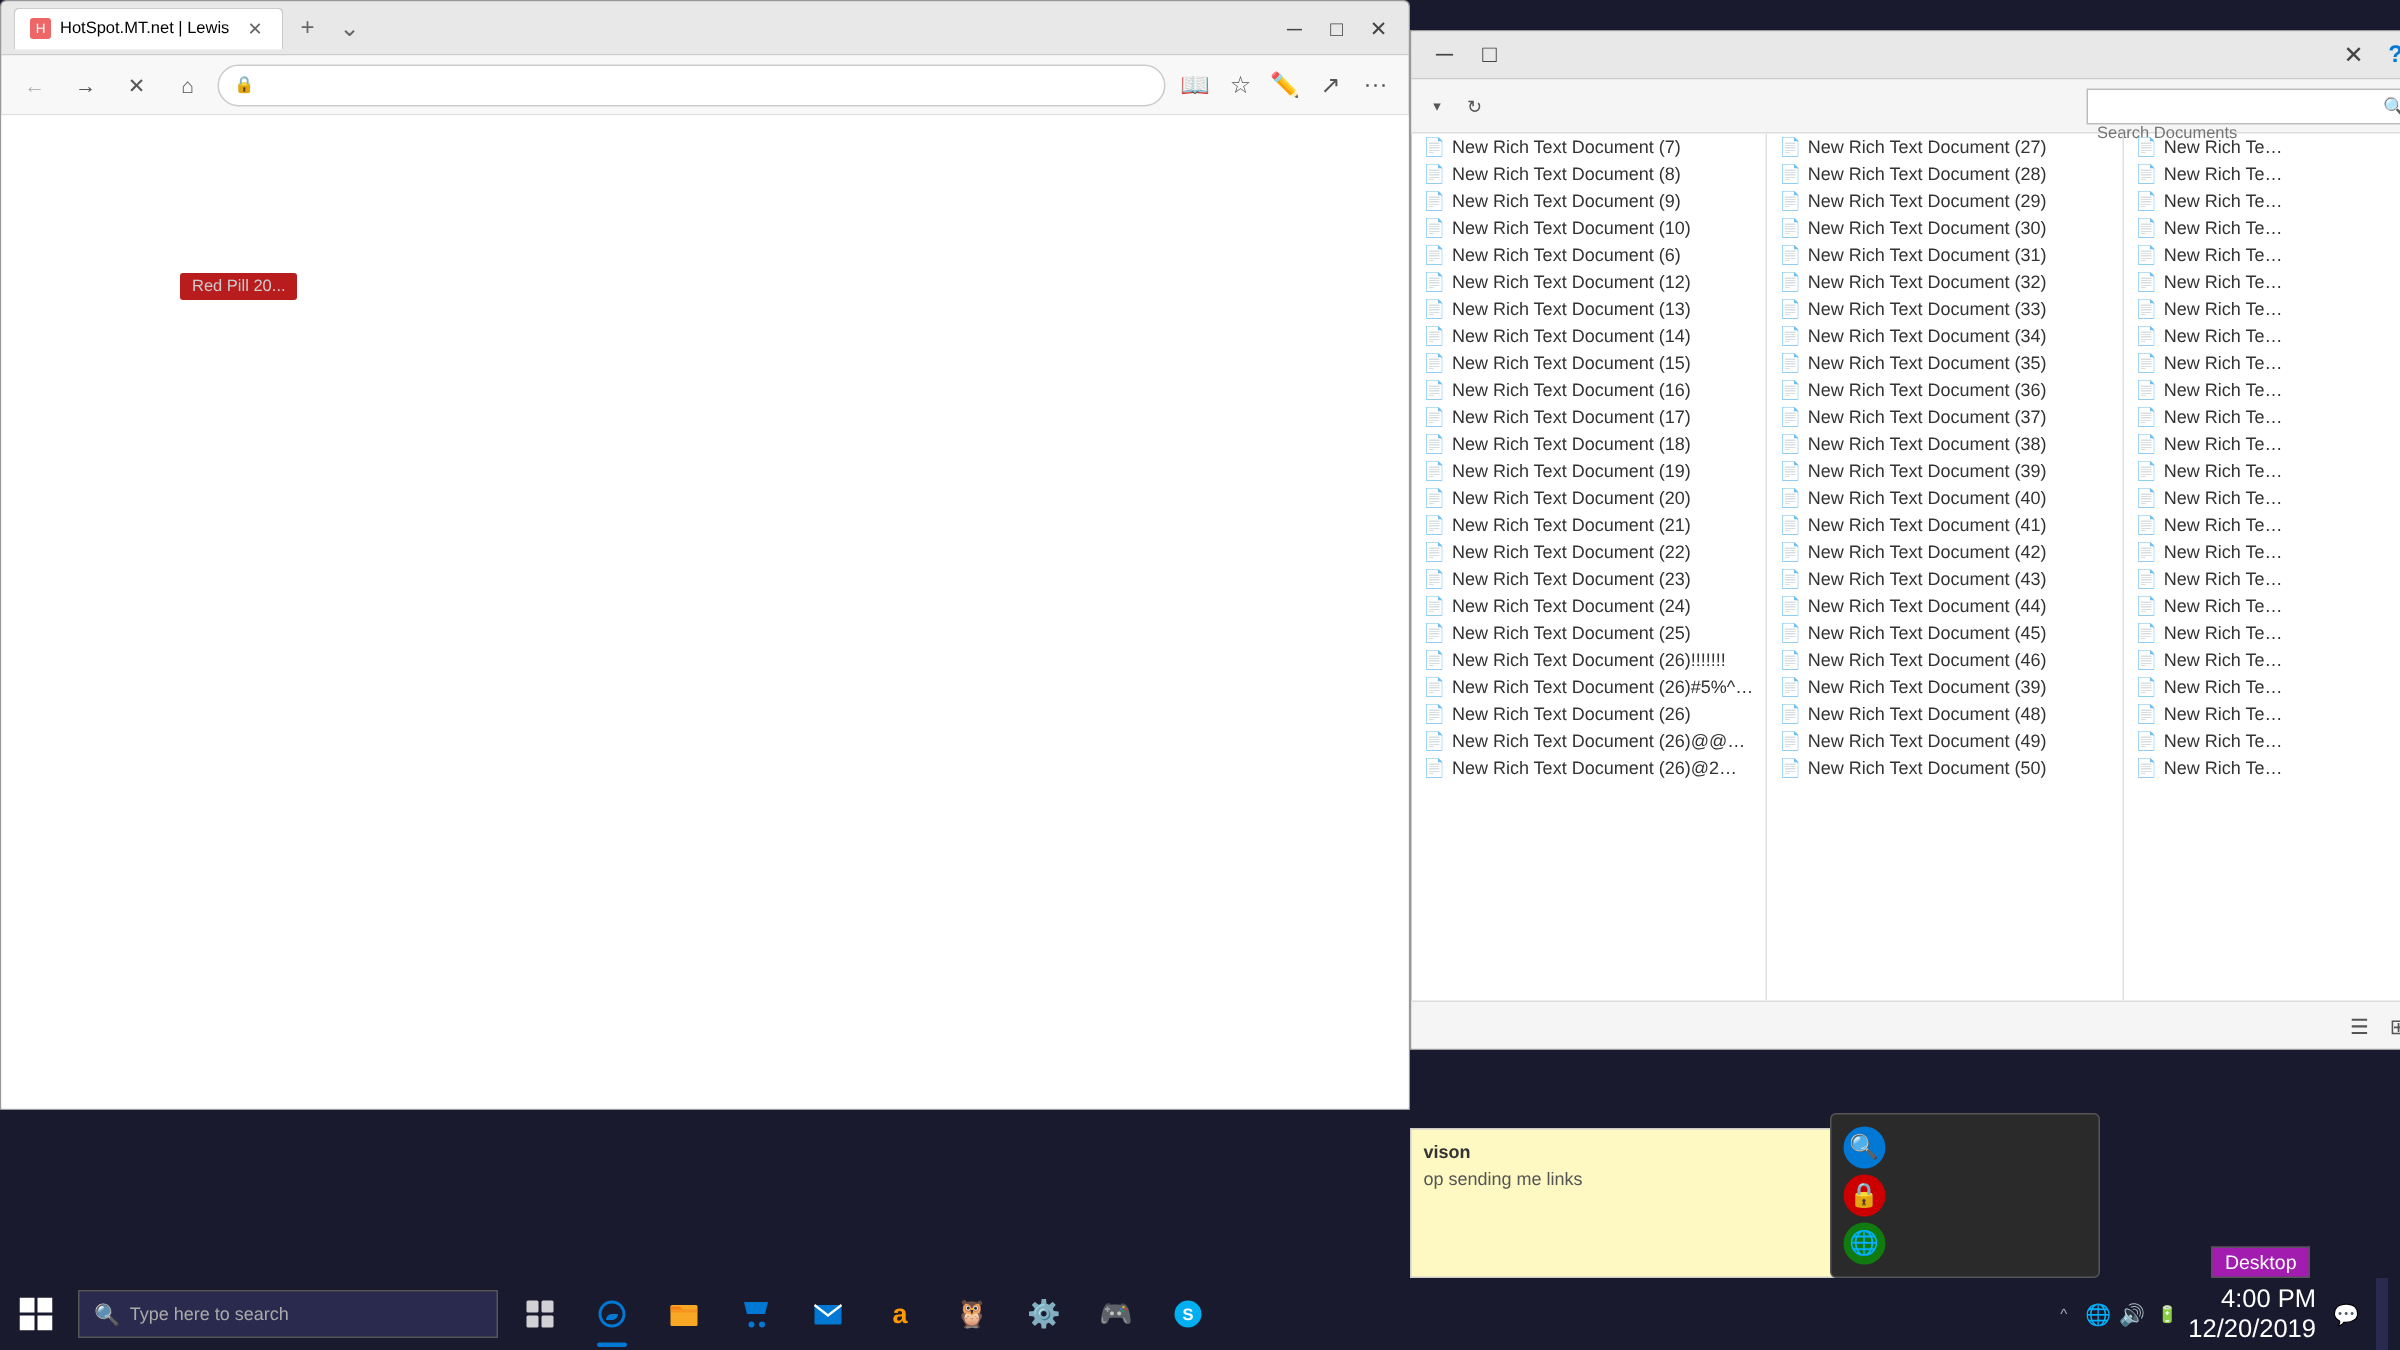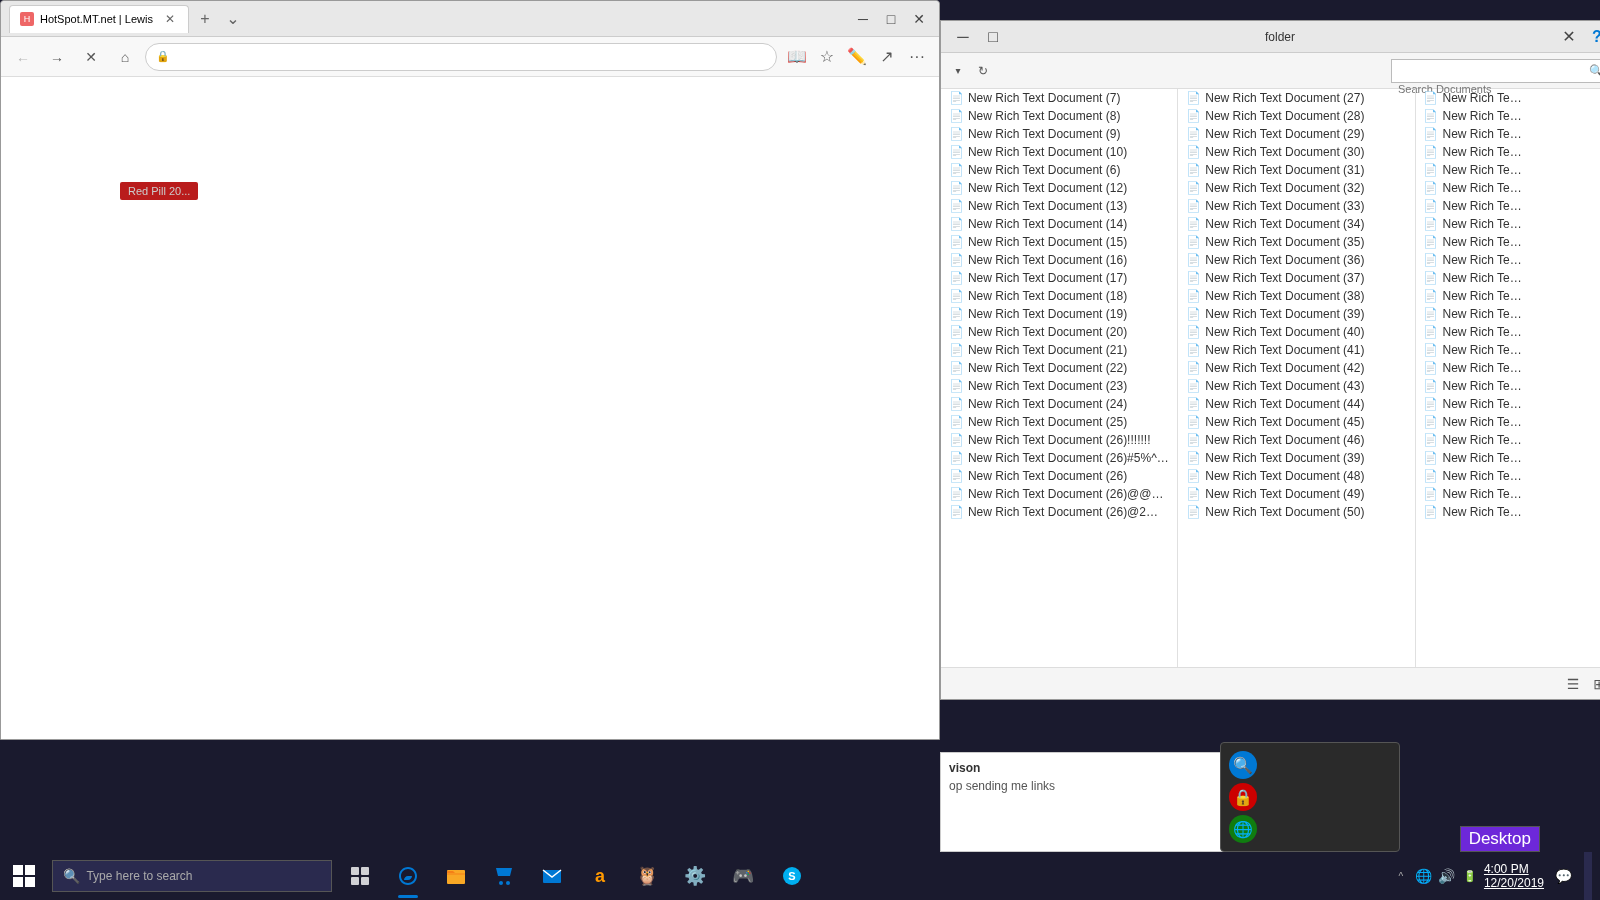--- a/index.html
+++ b/index.html
@@ -293,23 +293,22 @@
     }
     .taskbar-right {
       margin-left: auto;
       display: flex;
       align-items: center;
       padding: 0 8px;
       gap: 4px;
     }
     .taskbar-time {
       color: white;
-      font-size: 12px;
-      text-align: left;
-      text-decoration: underline;
+      font-size: 17px;
+      text-align: right;
     }
     .systray-icon {
       width: 20px; height: 20px;
       display: flex; align-items: center; justify-content: center;
       font-size: 14px;
       color: white;
       cursor: pointer;
     }
 
     
@@ -345,21 +344,21 @@
     .exp-col::-webkit-scrollbar-track { background: #f5f5f5; }
     .exp-col::-webkit-scrollbar-thumb { background: #ccc; border-radius: 3px; }
 
     
     .chat-panel {
       position: absolute;
       bottom: 48px;
       left: 940px;
       width: 340px;
       height: 100px;
-      background: #ffffff;
+      background: #fef9c3;
       border: 1px solid #ccc;
       padding: 8px;
       font-size: 12px;
     }
     .chat-sender { font-weight: bold; color: #333; }
     .chat-date { color: #888; font-size: 10px; float: right; }
     .chat-message { color: #555; margin-top: 4px; }
   </style>
 </head>
 <body>
@@ -405,21 +404,20 @@
   </div>
 </div>
 
 <div class="explorer-window">
 
   <div class="explorer-titlebar">
     <div style="width:60px;display:flex;gap:2px;">
       <div class="exp-win-btn">─</div>
       <div class="exp-win-btn">□</div>
     </div>
-    <span class="explorer-title">folder</span>
     <div style="width:60px;display:flex;justify-content:flex-end;">
       <div class="exp-win-btn close">✕</div>
       <div class="exp-win-btn" style="color:#0078d4;font-weight:bold;">?</div>
     </div>
   </div>
 
   <div class="explorer-toolbar">
     <div class="exp-dropdown">▾</div>
     <div class="exp-nav-btn">↻</div>
     <div style="flex:1;"></div>
@@ -841,16 +839,16 @@
     <div class="taskbar-time">
       <div>4:00 PM</div>
       <div>12/20/2019</div>
     </div>
 
     <div class="taskbar-icon" style="width:32px;height:32px;font-size:14px;">💬</div>
 
     <div style="width:8px;height:48px;background:#2a2a4e;cursor:pointer;flex-shrink:0;"></div>
   </div>
 
-  <div style="position:absolute;bottom:48px;right:60px;background:#6d28d9;color:white;font-size:17px;padding:2px 8px;border:1px solid #555;margin-left:10px;">
+  <div style="position:absolute;bottom:48px;right:60px;background:#a21caf;color:white;font-size:13px;padding:2px 8px;border:1px solid #555;margin-left:10px;">
     <span>Desktop</span>
   </div>
 </div>
 
 </body></html>

